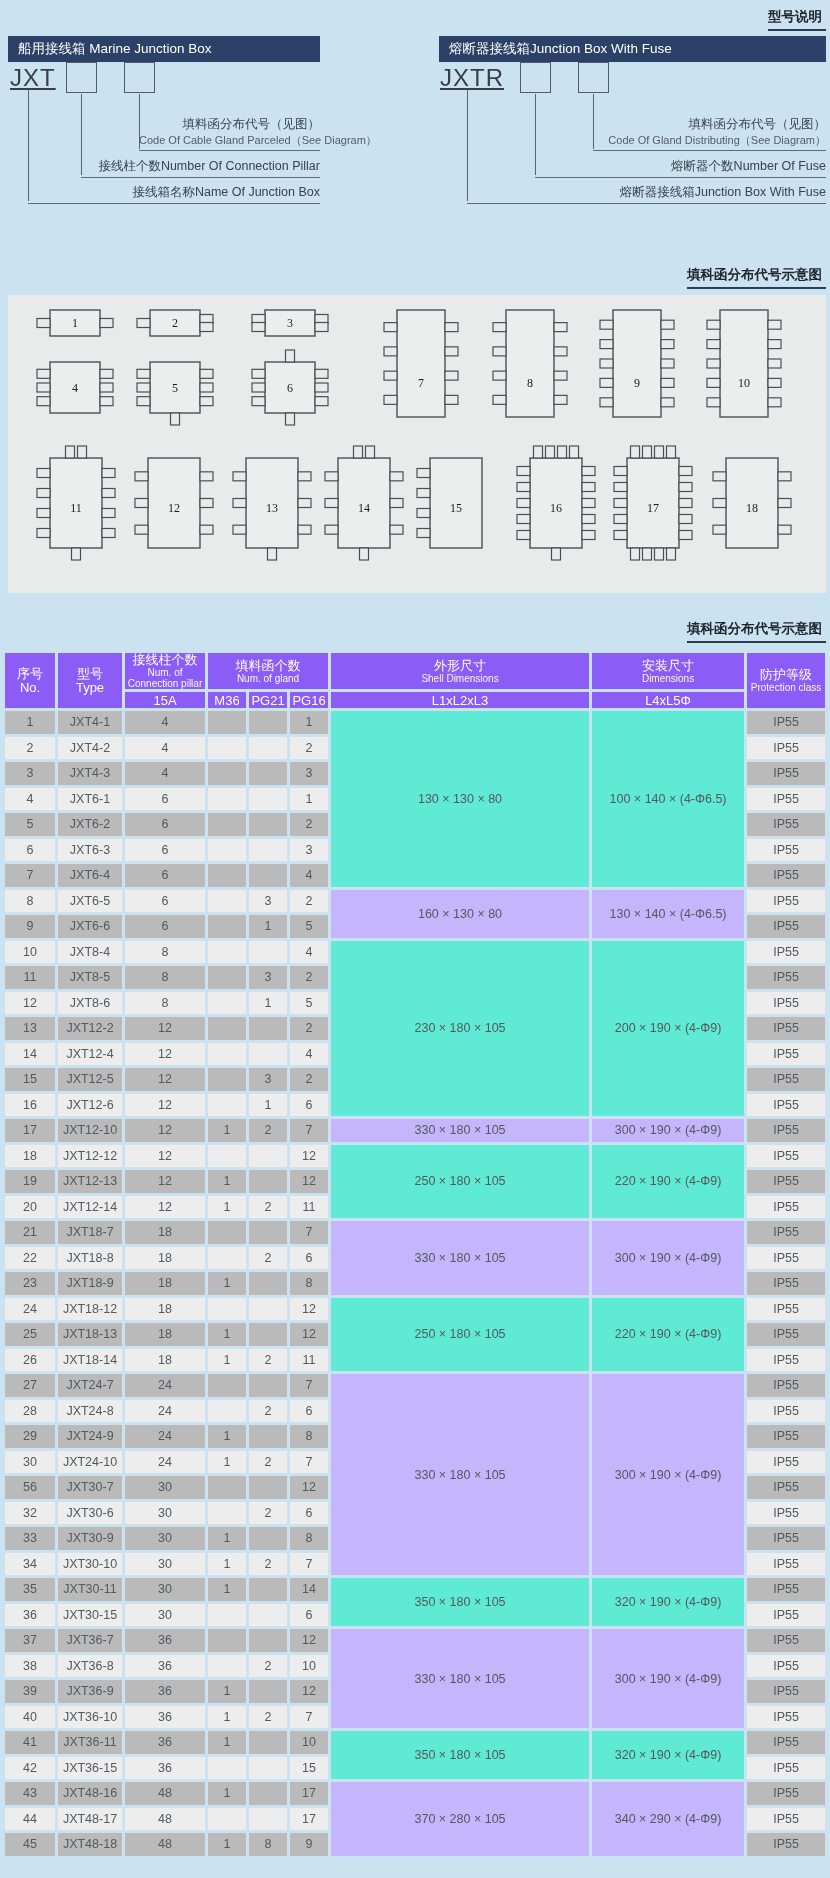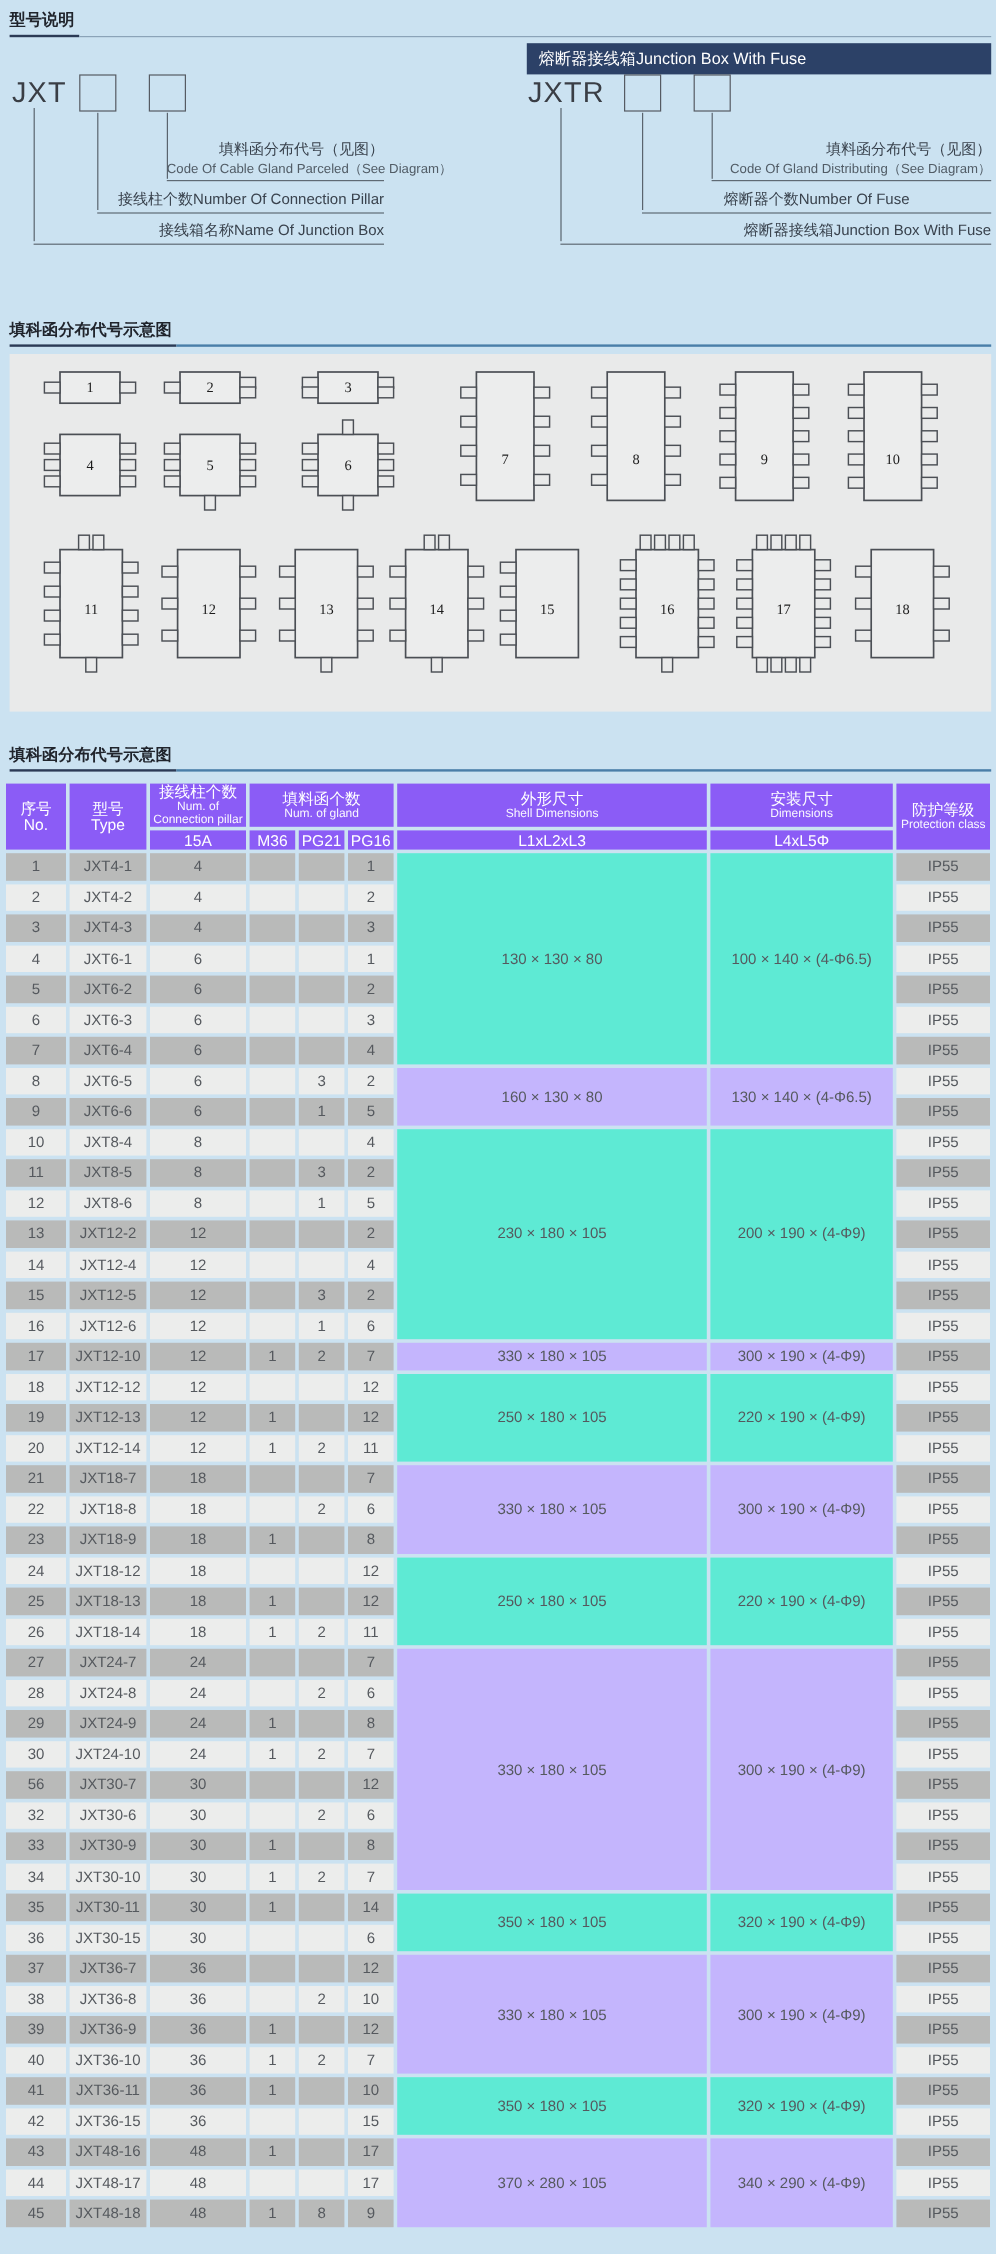--- a/index.html
+++ b/index.html
@@ -1,26 +1,26 @@
 <!DOCTYPE html>
 <html><head>
 <meta charset="utf-8">
 <style>
   html,body{margin:0;padding:0;}
   body{width:830px;height:1878px;background:#cbe2f1;font-family:"Liberation Sans",sans-serif;position:relative;overflow:hidden;}
   
-  .title-row{position:absolute;left:8px;right:4px;display:flex;align-items:flex-end;}
+  .title-row{position:absolute;left:8px;right:4px;display:flex;align-items:flex-end;flex-direction:column;}
   .sec-title{font-size:13.5px;font-weight:bold;color:#20242c;padding:0 4px 3px 0;border-bottom:2px solid #2b3a55;white-space:nowrap;}
   .rule{flex:1;height:0;border-bottom:1px solid #8ba3b8;}
   .rule.blue{border-bottom:2px solid #4a7ea8;}
   
   .banner{position:absolute;top:0;height:26px;line-height:26px;background:#2c4167;color:#ffffff;font-size:13.5px;padding-left:10px;box-sizing:border-box;}
   
   .model{position:absolute;top:36px;height:178px;}
-  .prefix{position:absolute;top:28px;font-size:24px;color:#3a3e45;letter-spacing:1px;}
+  .prefix{position:absolute;top:28px;font-size:24px;color:#3a3e45;letter-spacing:1px;text-decoration:underline;}
   .sq{position:absolute;top:26px;width:29px;height:29px;border:1.5px solid #565b63;}
   .vl{position:absolute;width:0;border-left:1px solid #5a646e;}
   .mlabel{position:absolute;text-align:right;font-size:12.5px;color:#39424d;white-space:nowrap;}
   .mlabel.en{font-size:11px;color:#515c66;}
   .mlabel.ul{border-bottom:1px solid #5f6a74;padding-bottom:2px;}
   
   .panel{position:absolute;left:8px;top:295px;width:818px;height:298px;background:#e9eaea;}
   
   .spec{position:absolute;left:2px;top:650px;}
   table{border-collapse:separate;border-spacing:3px;table-layout:fixed;width:826px;}
@@ -37,20 +37,21 @@
 </style>
 </head>
 <body>
 
 <div class="title-row" style="top:8px">
   <span class="sec-title">型号说明</span>
   <span class="rule"></span>
 </div>
 
 <div class="model" style="left:8px;width:312px;">
+  <div class="banner" style="left:0;right:0;">船用接线箱 Marine Junction Box</div>
   <div class="prefix" style="left:2px;">JXT</div>
   <div class="sq" style="left:58px;"></div>
   <div class="sq" style="left:116px;"></div>
   <div class="vl" style="left:131px;top:58px;height:55px;"></div>
   <div class="vl" style="left:73px;top:58px;height:81px;"></div>
   <div class="vl" style="left:20px;top:54px;height:111px;"></div>
   <div class="mlabel" style="right:0;top:80px;">填料函分布代号（见图）</div>
   <div class="mlabel en ul" style="left:131px;right:0;top:97px;">Code Of Cable Gland Parceled（See Diagram）</div>
   <div class="mlabel ul" style="left:73px;right:0;top:122px;">接线柱个数Number Of Connection Pillar</div>
   <div class="mlabel ul" style="left:20px;right:0;top:148px;">接线箱名称Name Of Junction Box</div>
@@ -59,21 +60,21 @@
 <div class="model" style="left:420px;width:406px;">
   <div class="banner" style="left:19px;right:0;">熔断器接线箱Junction Box With Fuse</div>
   <div class="prefix" style="left:20px;">JXTR</div>
   <div class="sq" style="left:100px;"></div>
   <div class="sq" style="left:158px;"></div>
   <div class="vl" style="left:173px;top:58px;height:55px;"></div>
   <div class="vl" style="left:115px;top:58px;height:81px;"></div>
   <div class="vl" style="left:47px;top:54px;height:111px;"></div>
   <div class="mlabel" style="right:0;top:80px;">填料函分布代号（见图）</div>
   <div class="mlabel en ul" style="left:173px;right:0;top:97px;">Code Of Gland Distributing（See Diagram）</div>
-  <div class="mlabel ul" style="left:115px;right:0;top:122px;text-align:center;">熔断器个数Number Of Fuse</div>
+  <div class="mlabel ul" style="left:115px;right:0;top:122px;">熔断器个数Number Of Fuse</div>
   <div class="mlabel ul" style="left:47px;right:0;top:148px;">熔断器接线箱Junction Box With Fuse</div>
 </div>
 
 <div class="title-row" style="top:266px">
   <span class="sec-title">填科函分布代号示意图</span>
   <span class="rule blue"></span>
 </div>
 <div class="panel">
   <svg width="818" height="298" viewBox="0 0 818 298">
       <g>

